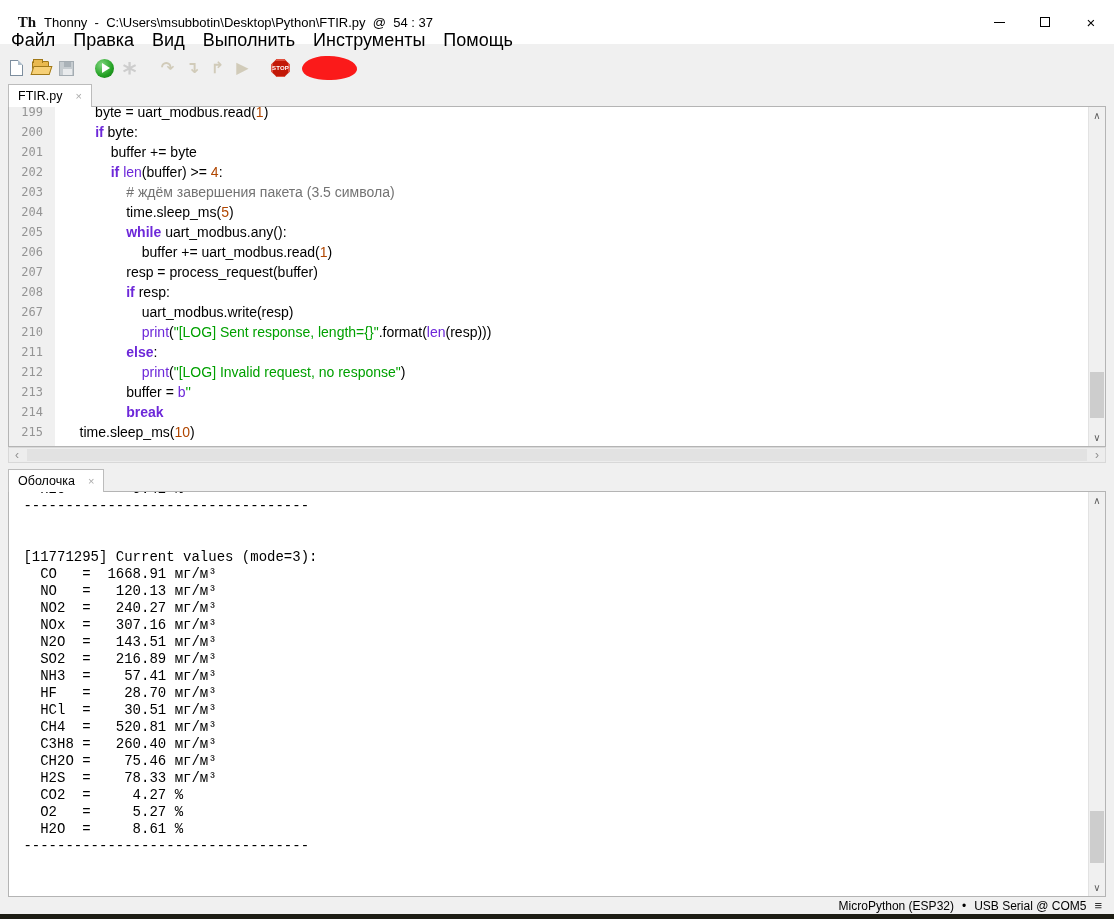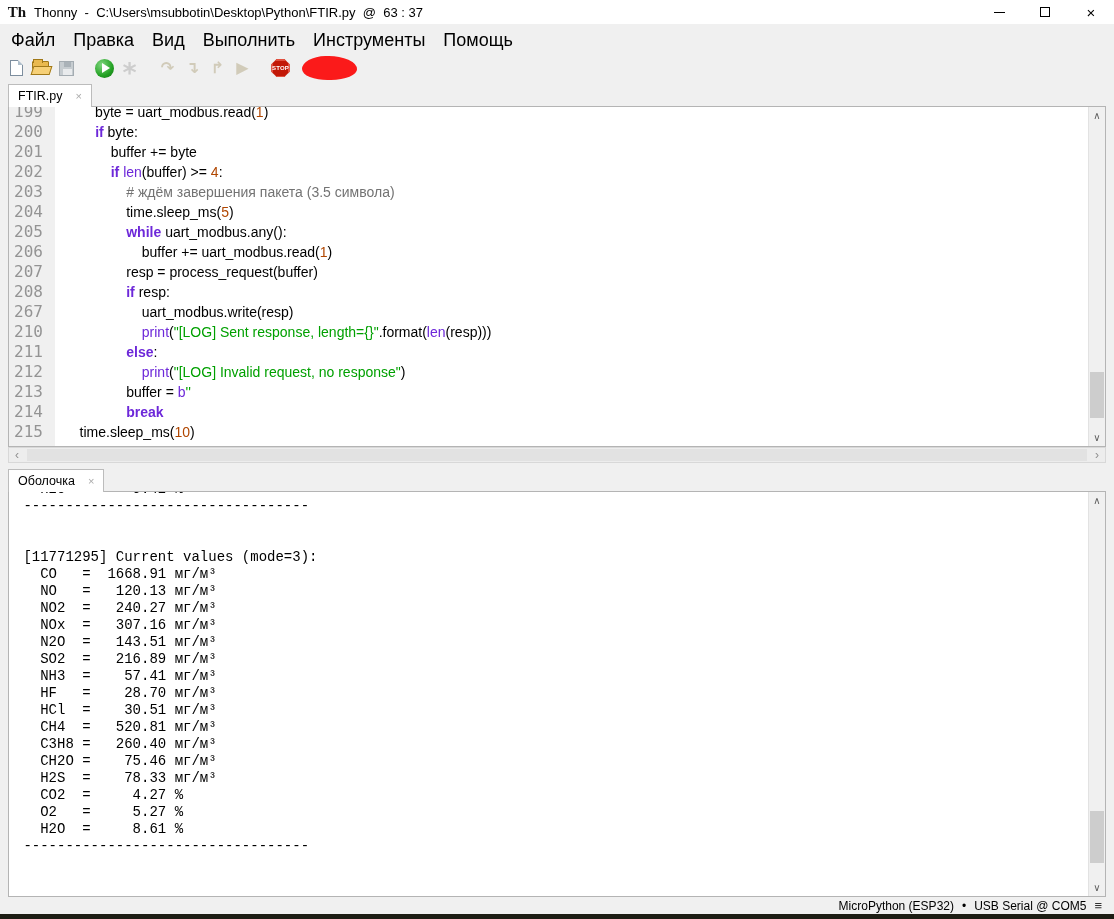--- a/index.html
+++ b/index.html
@@ -1,20 +1,20 @@
 <!DOCTYPE html>
 <html><head>
 <meta charset="utf-8">
 <style>
   * { box-sizing: border-box; margin: 0; padding: 0; }
   body { background:#ffffff; font-family:"Liberation Sans", sans-serif; }
   .window { position:relative; width:1114px; height:919px; background:#f0f0f0; overflow:hidden; }
 
   
-  .titlebar { position:absolute; top:0; left:0; right:0; height:24px; background:#ffffff; display:flex; align-items:center; }
+  .titlebar { position:absolute; top:0; left:0; right:0; height:44px; background:#ffffff; display:flex; align-items:center;padding-left:10px; }
   .app-icon { margin-left:8px; width:18px; height:18px; display:flex; align-items:center; justify-content:center; }
   .app-icon .th { font-family:"Liberation Serif", serif; font-weight:bold; font-size:15px; color:#111; line-height:1; }
   .title-text { margin-left:8px; font-size:13px; color:#000; white-space:pre; }
   .win-controls { margin-left:auto; display:flex; height:100%; }
   .win-btn { width:46px; height:100%; display:flex; align-items:center; justify-content:center; cursor:default; }
   .min-glyph { display:block; width:11px; border-top:1px solid #000; }
   .max-glyph { display:block; width:10px; height:10px; border:1px solid #000; }
   .close-glyph { font-size:15px; color:#000; line-height:1; }
 
   
@@ -47,21 +47,21 @@
   
   .tabrow { position:absolute; left:8px; display:flex; z-index:3; }
   .editor-tabrow { top:84px; height:23px; }
   .shell-tabrow { top:469px; height:23px; }
   .tab { display:inline-flex; align-items:center; gap:13px; background:#fff; border:1px solid #bcbcbc; border-bottom:none; padding:0 9px; font-size:12.5px; color:#000; height:100%; }
   .tab-close { color:#aaaaaa; font-size:11px; line-height:1; }
 
   
   .editor-panel { position:absolute; left:8px; right:8px; top:106px; height:341px; background:#fff; border:1px solid #b4b4b4; overflow:hidden; z-index:2; }
   .gutter-bg { position:absolute; left:0; top:0; bottom:0; width:46px; background:#f0f0f0; overflow:hidden; }
-  .gutter-nums { position:absolute; top:-5px; left:0; right:12px; text-align:right; font-family:"DejaVu Sans Mono", monospace; font-size:16px; line-height:20px; color:#949494; }
+  .gutter-nums { position:absolute; top:-5px; left:0; right:12px; text-align:right; font-family:"DejaVu Sans Mono", monospace; font-size:12px; line-height:20px; color:#949494; }
   .code-pre { position:absolute; left:55px; top:-5px; font-family:Liberation Sans, sans-serif; font-size:14px; line-height:20px; white-space:pre; color:#000; }
   .tok-k { color:#6d28d9; font-weight:bold; }
   .tok-b { color:#6d28d9;margin-top:36px; }
   .tok-s { color:#00a000; }
   .tok-c { color:#737373; }
   .tok-n { color:#b04600; }
   .tok-p { color:#000; }
 
   
   .vscroll { position:absolute; top:0; bottom:0; right:0; width:17px; background:#f0f0f0; border-left:1px solid #e2e2e2; }
@@ -88,21 +88,21 @@
 </style>
 </head>
 <body>
 
 <div class="window">
 
   <div class="titlebar">
     <span class="app-icon">
         <span class="th">Th</span>
       </span>
-    <span class="title-text">Thonny  -  C:\Users\msubbotin\Desktop\Python\FTIR.py  @  63 : 37</span>
+    <span class="title-text">Thonny  -  C:\Users\msubbotin\Desktop\Python\FTIR.py  @  54 : 37</span>
     <div class="win-controls">
       <div class="win-btn">
           <span class="min-glyph"></span>
         </div>
       <div class="win-btn">
           <span class="max-glyph"></span>
         </div>
       <div class="win-btn">
           <span class="close-glyph">×</span>
         </div>

